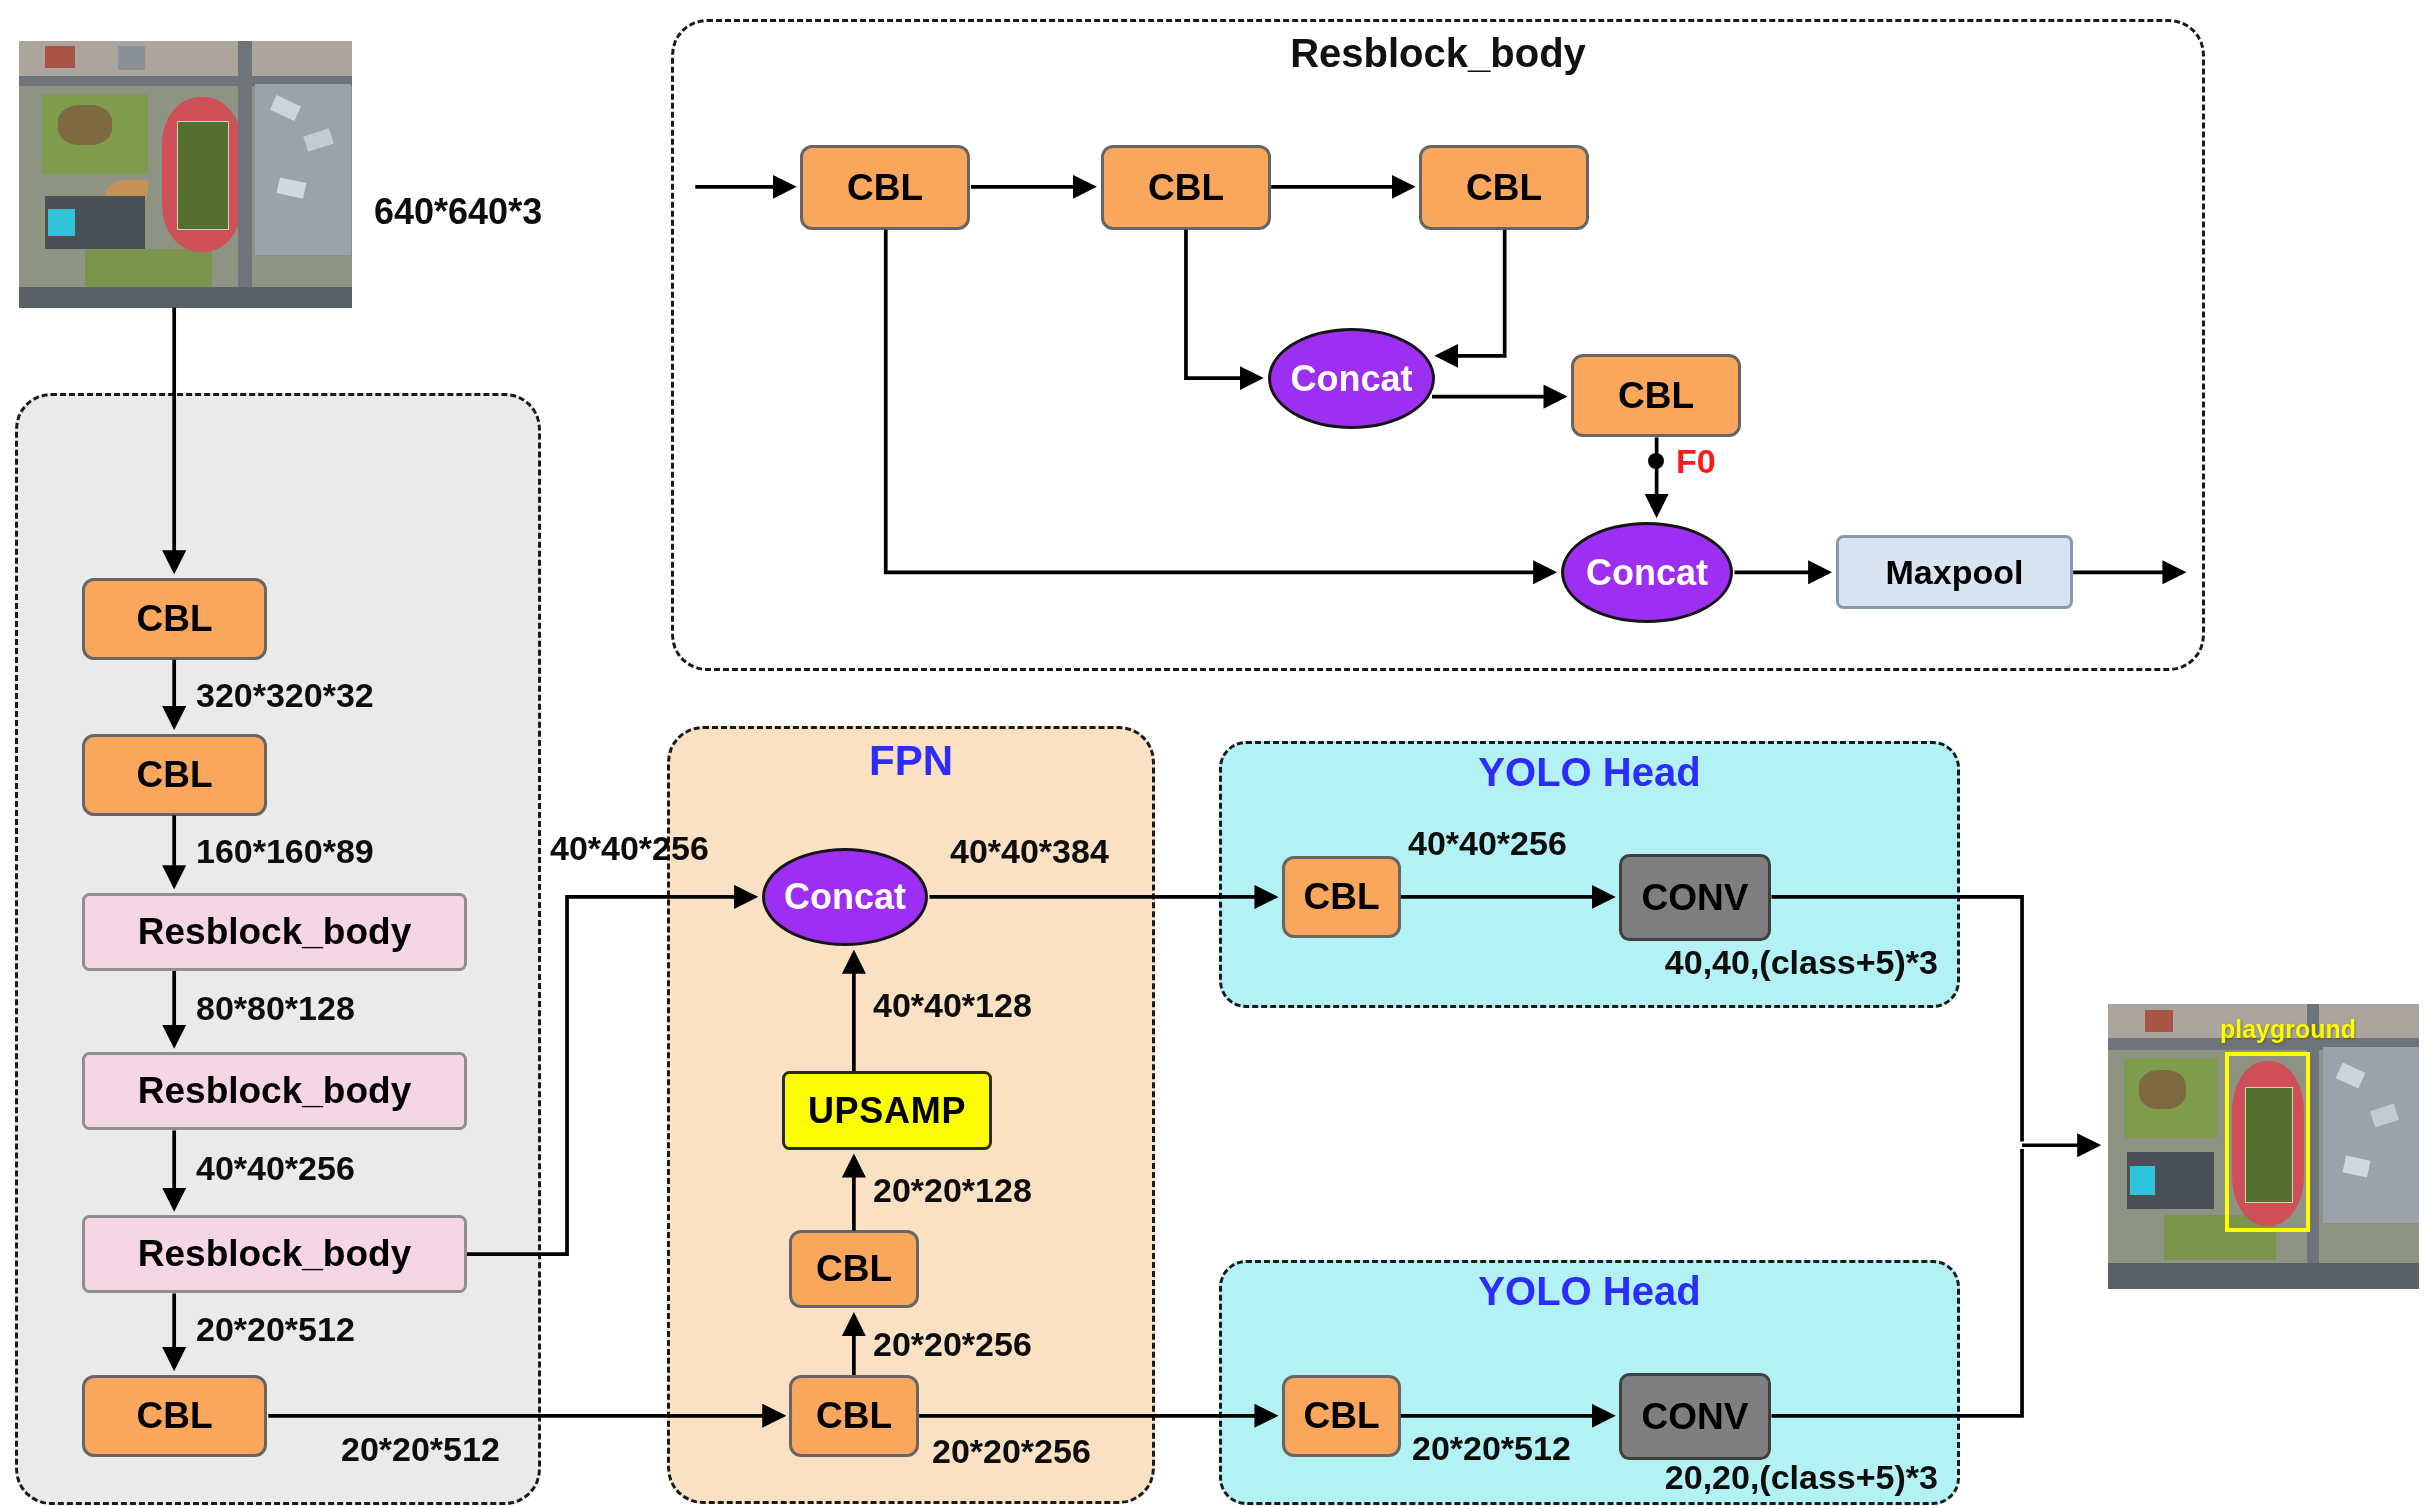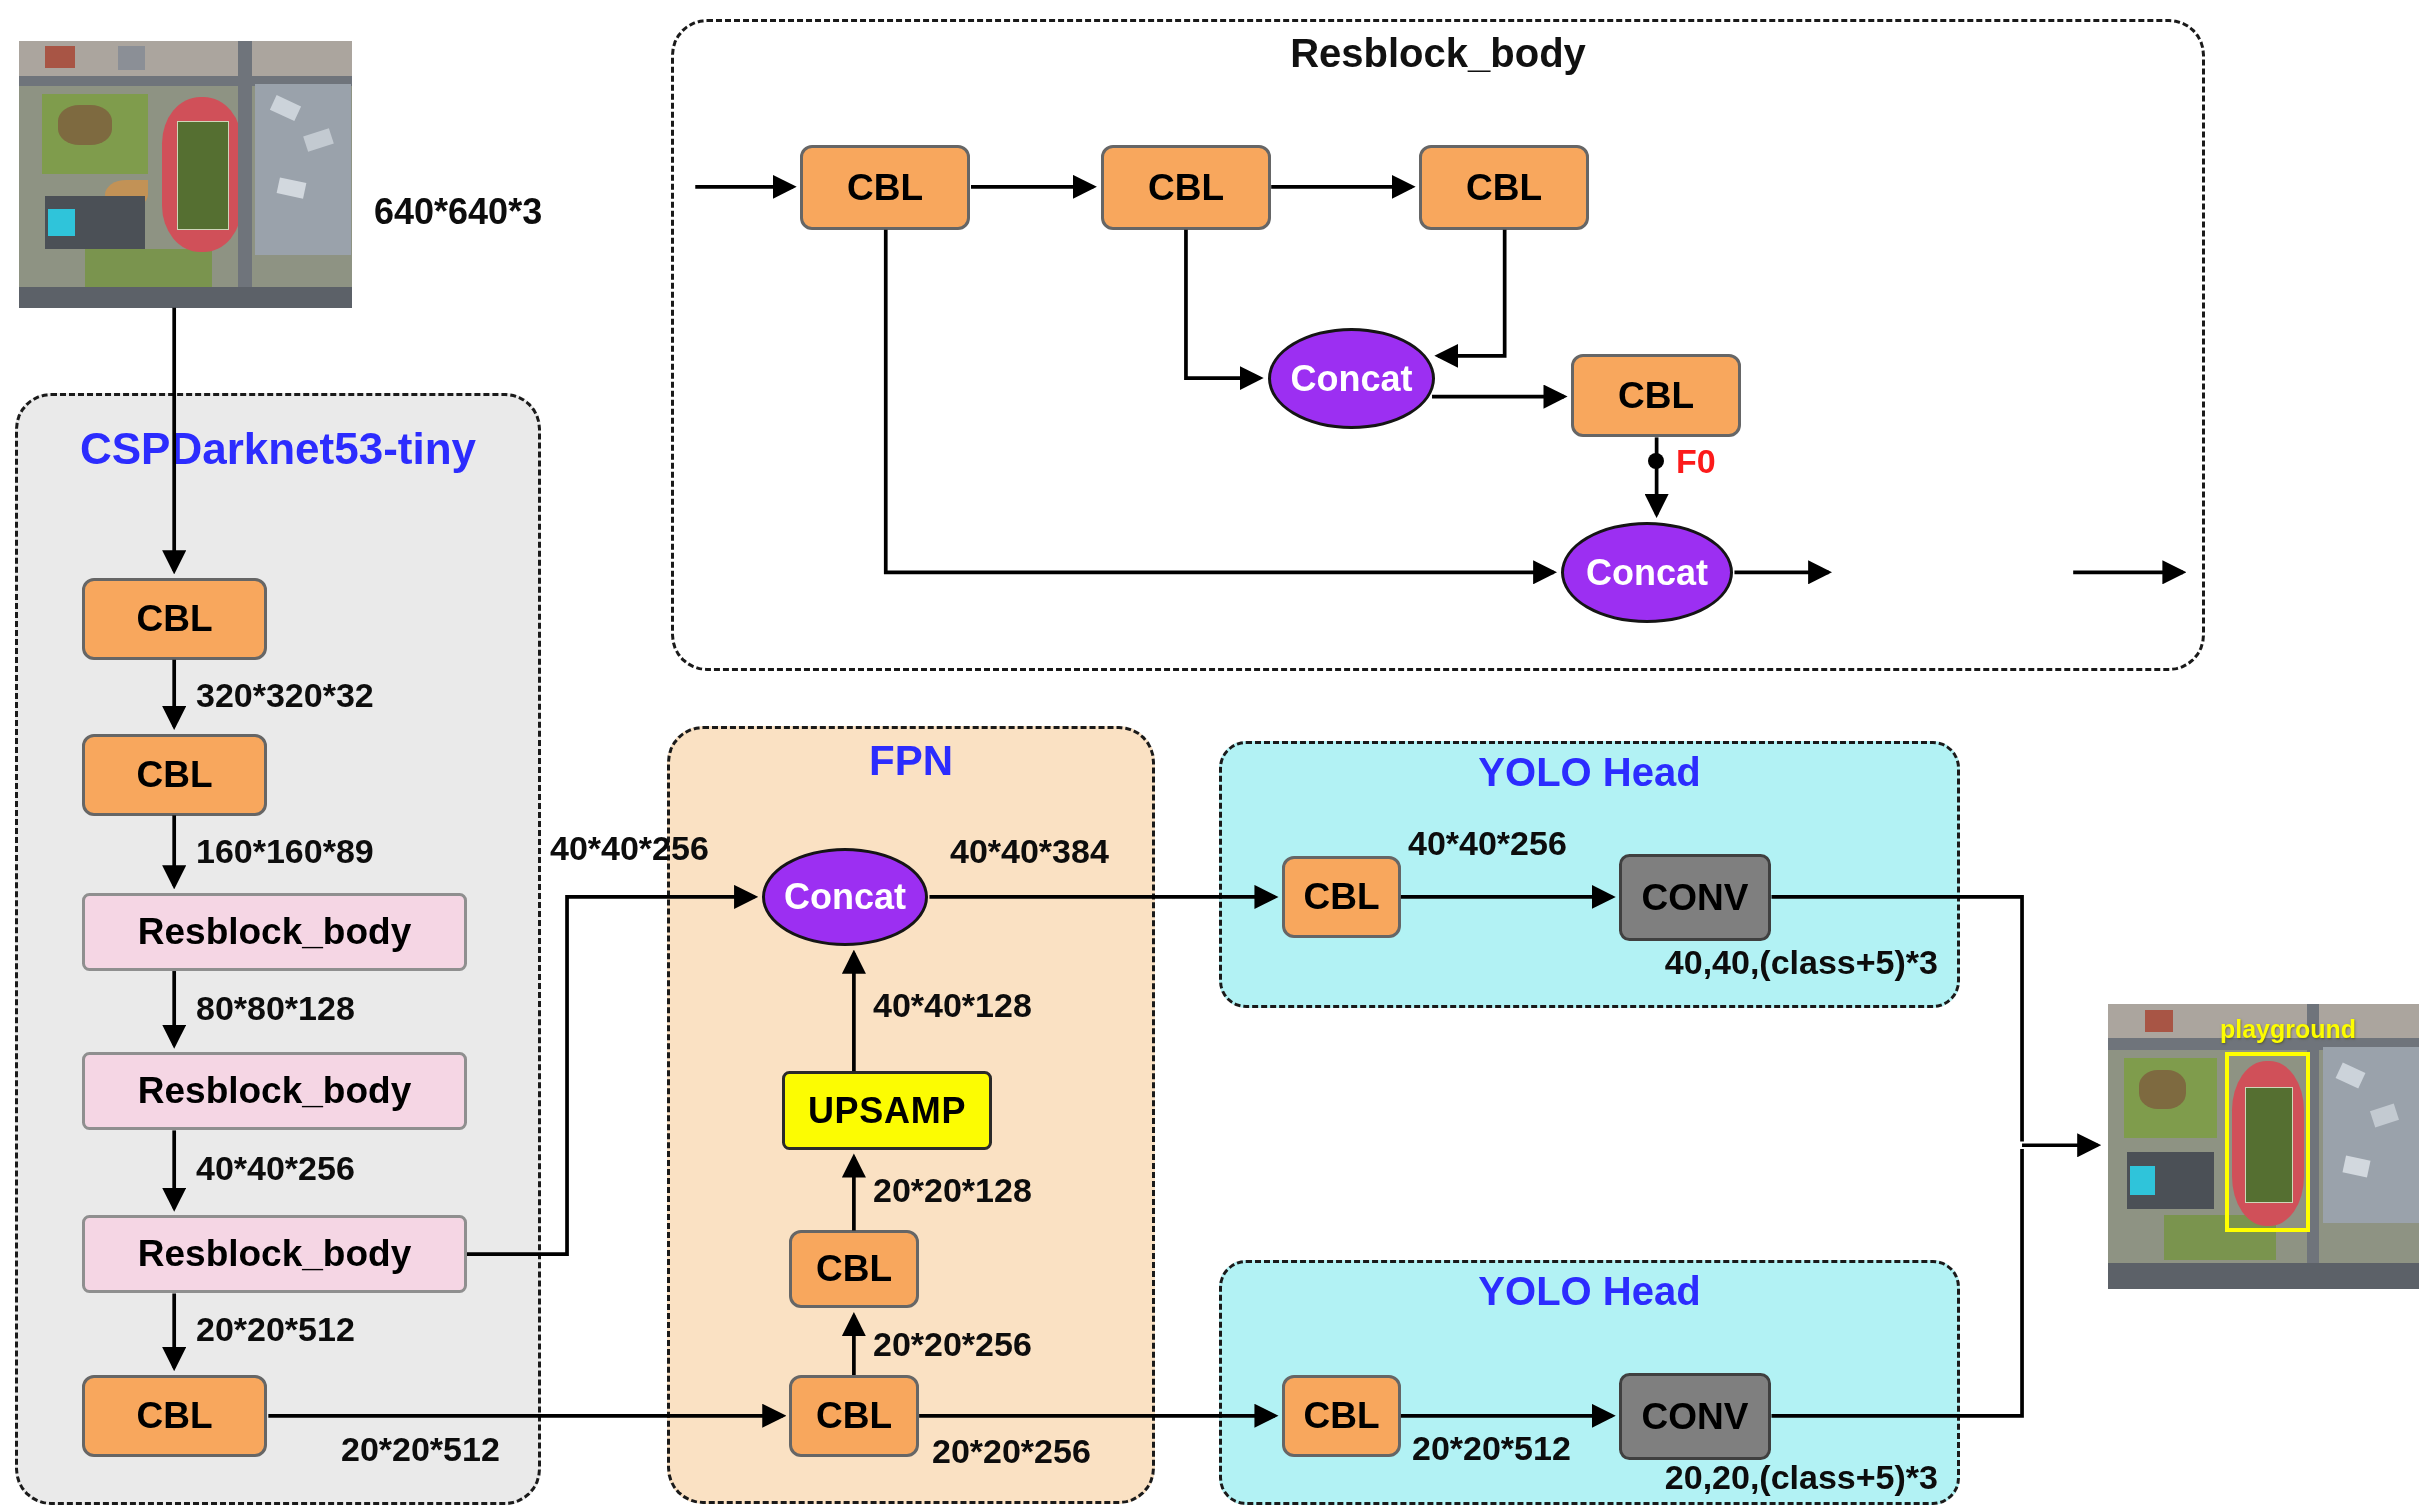--- a/index.html
+++ b/index.html
@@ -57,21 +57,20 @@
     <div style="left:47.5%;top:30%;width:15%;height:40%;background:#556f31;border:1.5px solid #cfd6b9;"></div>
     <div style="left:66%;top:0;width:4%;height:100%;background:#6f747b;"></div>
     <div style="left:71%;top:16%;width:29%;height:64%;background:#9aa2ab;"></div>
     <div style="left:76%;top:22%;width:8%;height:6%;background:#ccd3da;transform:rotate(25deg);"></div>
     <div style="left:86%;top:34%;width:8%;height:6%;background:#c3cad1;transform:rotate(-18deg);"></div>
     <div style="left:78%;top:52%;width:8%;height:6%;background:#d2d8de;transform:rotate(12deg);"></div>
     <div style="left:0;top:92%;width:100%;height:8%;background:#5c6168;"></div>
   </div>
   <div class="dim" style="left:374px;top:191px;font-size:36px;">640*640*3</div>
 
-  <div class="rtitle blue" style="left:15px;top:424px;width:526px;font-size:44px;">CSPDarknet53-tiny</div>
 
   <div class="node cbl" style="left:82px;top:578px;width:185px;height:82px;">CBL</div>
   <div class="dim" style="left:196px;top:676px;">320*320*32</div>
 
   <div class="node cbl" style="left:82px;top:734px;width:185px;height:82px;">CBL</div>
   <div class="dim" style="left:196px;top:832px;">160*160*89</div>
 
   <div class="node resb" style="left:82px;top:893px;width:385px;height:78px;">Resblock_body</div>
   <div class="dim" style="left:196px;top:989px;">80*80*128</div>
 
@@ -92,20 +91,21 @@
 
   <div class="node concat" style="left:1268px;top:328px;width:167px;height:101px;">Concat</div>
 
   <div class="node cbl" style="left:1571px;top:354px;width:170px;height:83px;">CBL</div>
 
   <div class="dot" style="left:1648px;top:453px;"></div>
   <div class="f0" style="left:1676px;top:442px;">F0</div>
 
   <div class="node concat" style="left:1561px;top:522px;width:172px;height:101px;">Concat</div>
 
+  <div class="node maxpool" style="left:1836px;top:535px;width:237px;height:74px;">Maxpool</div>
 
   <div class="rtitle blue" style="left:667px;top:737px;width:488px;font-size:42px;">FPN</div>
 
   <div class="node concat" style="left:762px;top:848px;width:166px;height:98px;">Concat</div>
   <div class="dim" style="left:550px;top:829px;">40*40*256</div>
   <div class="dim" style="left:950px;top:832px;">40*40*384</div>
 
   <div class="node upsamp" style="left:750px;top:1071px;width:210px;height:79px;margin-left:32px;">UPSAMP</div>
   <div class="dim" style="left:873px;top:986px;">40*40*128</div>
 

